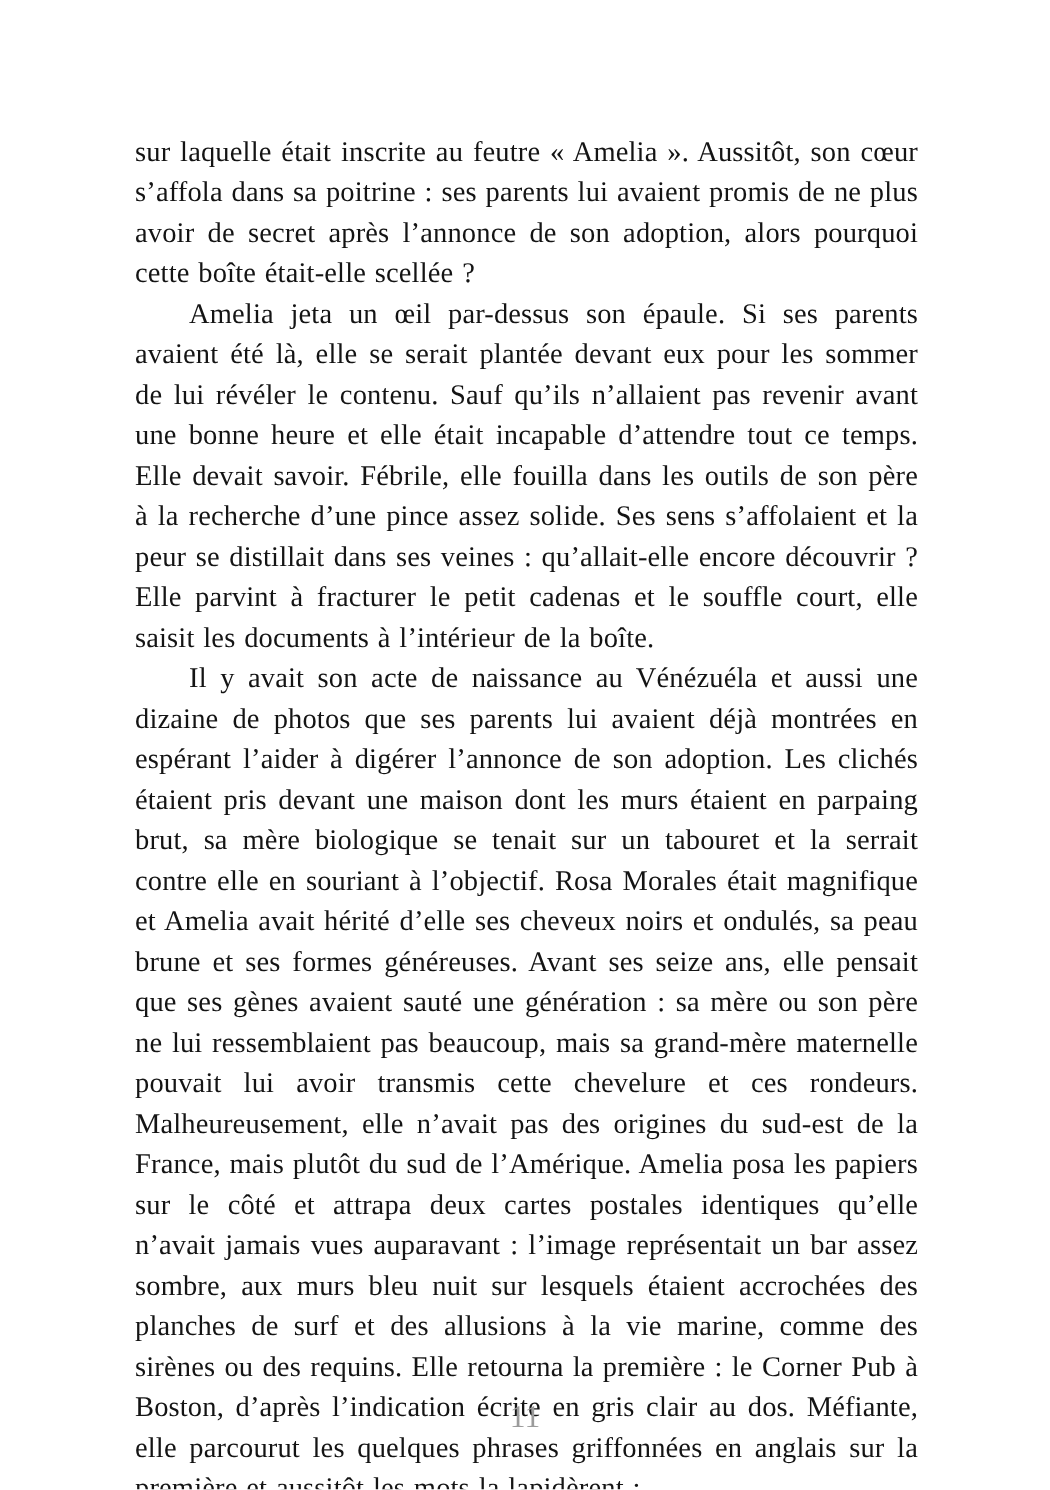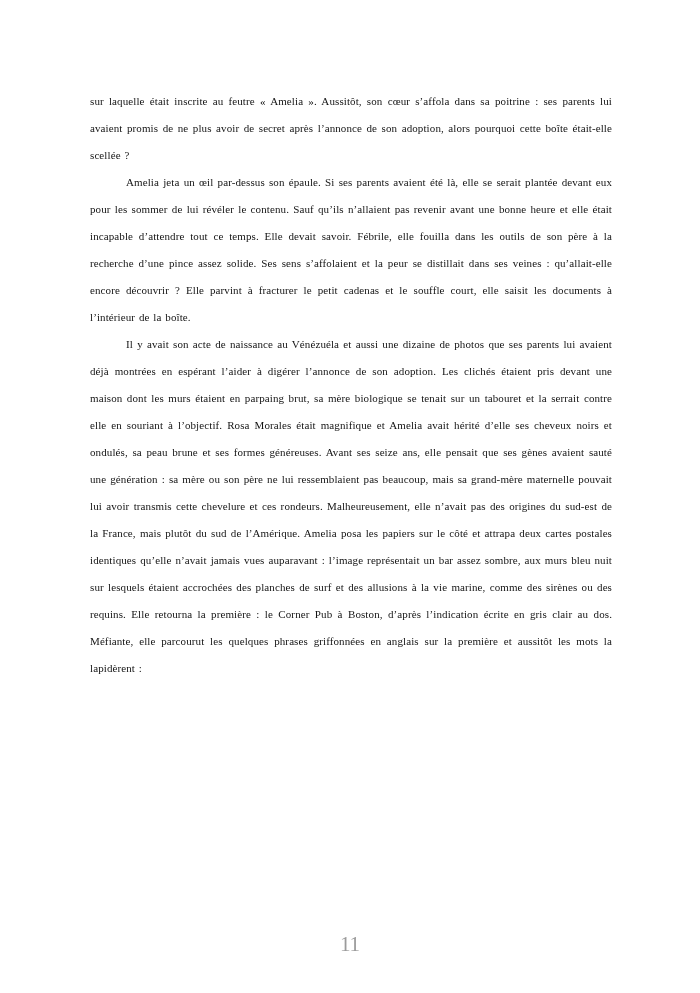--- a/index.html
+++ b/index.html
@@ -19,21 +19,21 @@
     overflow: hidden;
   }
   .text-block {
     position: absolute;
     top: 88px;
     left: 90px;
     right: 88px;
   }
   .text-block p {
     margin: 0;
-    font-size: 11px;
+    font-size: 19px;
     line-height: 27px;
     text-align: justify;
     letter-spacing: 0.1px;
     word-spacing: 1px;
   }
   .text-block p.indented {
     text-indent: 36px;
   }
   .page-number {
     position: absolute;

